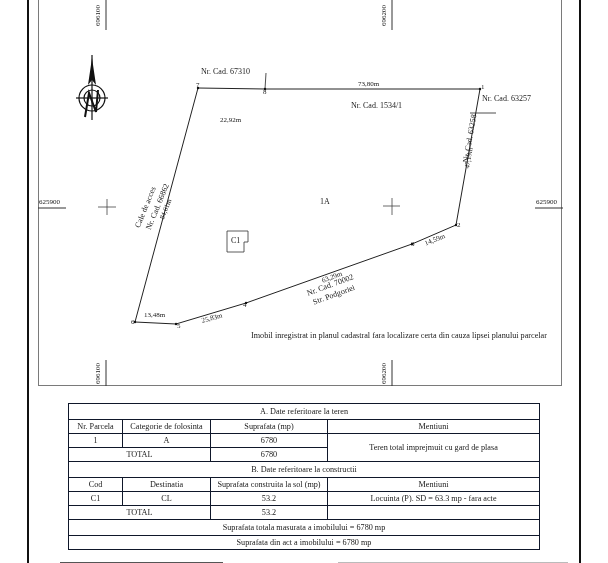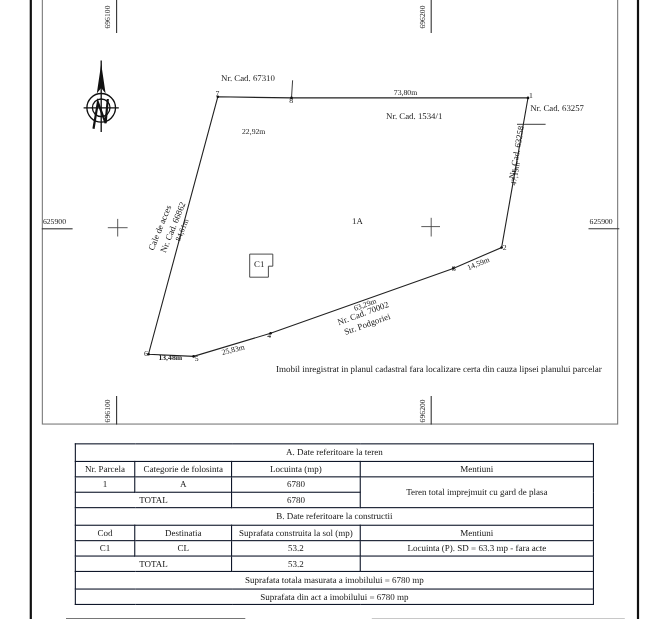--- a/index.html
+++ b/index.html
@@ -99,21 +99,21 @@
 <div class="lbl" style="left:312px;top:299px;transform:rotate(-20deg);transform-origin:left top;">Str. Podgoriei</div>
 <div class="lbl" style="left:134px;top:226px;transform:rotate(-68deg);transform-origin:left top;">Cale de acces</div>
 <div class="lbl" style="left:145px;top:228px;transform:rotate(-68deg);transform-origin:left top;">Nr. Cad. 66862</div>
 
 <div class="lbl lbl-sm" style="left:220px;top:80px;margin-top:37px;">22,92m</div>
 <div class="lbl lbl-sm" style="left:358px;top:81px;">73,80m</div>
 <div class="lbl lbl-sm" style="left:464px;top:168px;transform:rotate(-80deg);transform-origin:left top;">47,19m</div>
 <div class="lbl lbl-sm" style="left:424px;top:241px;transform:rotate(-22deg);transform-origin:left top;">14,59m</div>
 <div class="lbl lbl-sm" style="left:321px;top:278px;transform:rotate(-20deg);transform-origin:left top;">63,29m</div>
 <div class="lbl lbl-sm" style="left:201px;top:318px;transform:rotate(-15deg);transform-origin:left top;">25,83m</div>
-<div class="lbl lbl-sm" style="left:144px;top:322px;font-weight:bold;">13,48m</div>
+<div class="lbl lbl-sm" style="left:144px;top:312px;">13,48m</div>
 <div class="lbl lbl-sm" style="left:159px;top:218px;transform:rotate(-68deg);transform-origin:left top;">84,61m</div>
 
 <div class="lbl" style="left:320px;top:170px;margin-top:28px;">1A</div>
 <div class="lbl" style="left:231px;top:237px;">C1</div>
 
 <div class="lbl note" style="left:251px;top:332px;">Imobil inregistrat in planul cadastral fara localizare certa din cauza lipsei planului parcelar</div>
 
 <table class="data">
   <colgroup>
     <col style="width:54px">
@@ -121,21 +121,21 @@
       <col style="width:117px">
       <col style="width:212px">
   </colgroup>
   <tbody>
       <tr>
     <td colspan="4" class="sec">A. Date referitoare la teren</td>
   </tr>
   <tr>
     <td>Nr. Parcela</td>
     <td>Categorie de folosinta</td>
-    <td>Locuinta (mp)</td>
+    <td>Suprafata (mp)</td>
     <td>Mentiuni</td>
   </tr>
   <tr>
     <td>1</td>
     <td>A</td>
     <td>6780</td>
     <td rowspan="2">Teren total imprejmuit cu gard de plasa</td>
   </tr>
   <tr>
     <td colspan="2">TOTAL</td>

